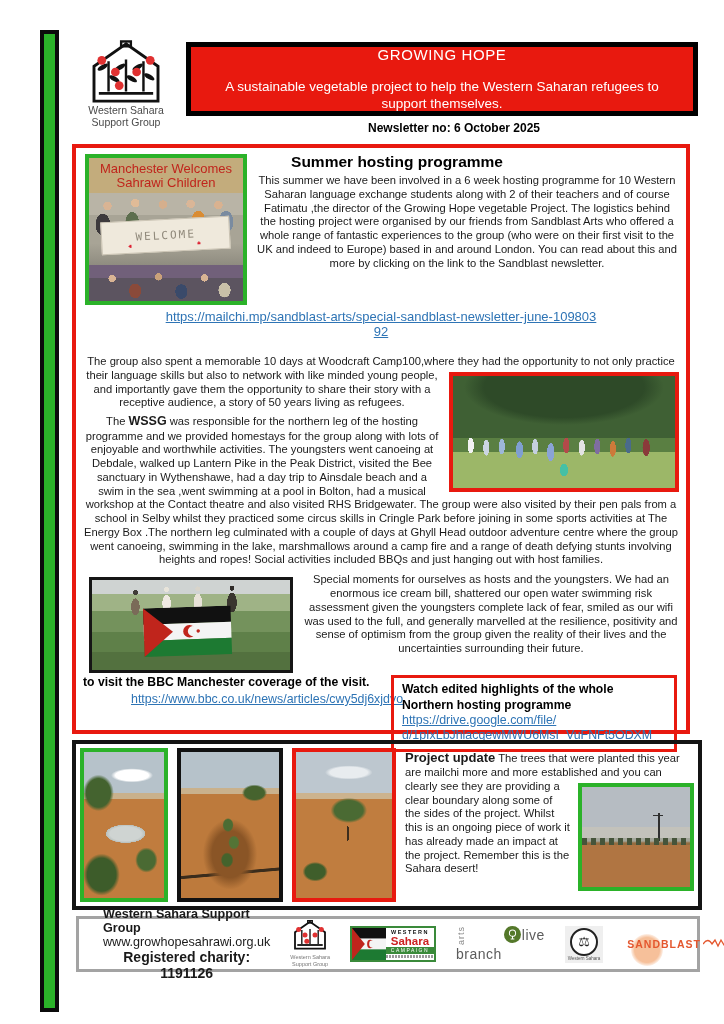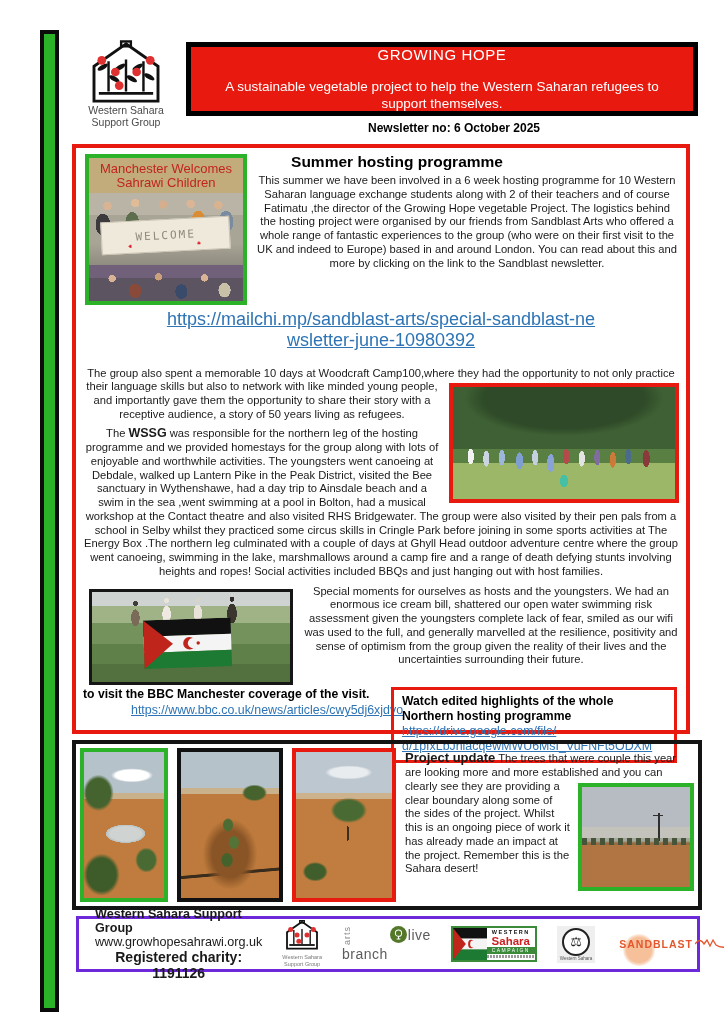--- a/index.html
+++ b/index.html
@@ -58,21 +58,21 @@
       radial-gradient(circle 6px at 45% 33%, #caa17a 60%, transparent 61%),
       radial-gradient(circle 6px at 75% 36%, #d9b494 60%, transparent 61%),
       radial-gradient(ellipse 10px 12px at 30% 72%, #8a4a3a 60%, transparent 61%),
       radial-gradient(ellipse 10px 12px at 60% 74%, #3a4a6a 60%, transparent 61%),
       radial-gradient(ellipse 10px 12px at 88% 70%, #c9c0a8 60%, transparent 61%),
       linear-gradient(#71607a 0 35%, #5c5460 35% 100%); }
 
   .sec-heading { text-align:center; font-size:15.5px; font-weight:bold; margin:0 140px 3px 0; color:#000; }
   .para { text-align:center; }
   a.doclink { color:#2e74b5; text-decoration:underline; cursor:pointer; }
-  .link1 { display:inline-block; font-size:18px; line-height:1.18; width:432px; word-break:break-all; margin-top:1px; }
+  .link1 { display:inline-block; font-size:13px; line-height:1.18; width:432px; word-break:break-all; margin-top:1px; }
 
   .garden-photo { float:right; width:230px; height:120px; border:4px solid #e8190f; margin:3px 0 3px 8px;
     background:
       radial-gradient(ellipse 5px 13px at 8% 62%, #f2f2f2 60%, transparent 61%),
       radial-gradient(ellipse 5px 13px at 15% 64%, #cbd5e2 60%, transparent 61%),
       radial-gradient(ellipse 5px 13px at 22% 63%, #9db7d8 60%, transparent 61%),
       radial-gradient(ellipse 6px 14px at 30% 66%, #7f9fd1 60%, transparent 61%),
       radial-gradient(ellipse 5px 13px at 37% 63%, #c4cfe0 60%, transparent 61%),
       radial-gradient(ellipse 6px 15px at 44% 68%, #8aa3d6 60%, transparent 61%),
       radial-gradient(ellipse 5px 13px at 51% 62%, #b44a4a 60%, transparent 61%),
@@ -147,21 +147,21 @@
   .landscape-photo { float:right; position:relative; width:116px; height:108px; border:4px solid #2bb229;
     margin:3px 0 0 7px; overflow:hidden;
     background:linear-gradient(#b6bcc2 0 40%, #c3c2bb 40% 54%, #b07542 56% 100%); }
   .pole { position:absolute; left:70%; top:26%; width:2px; height:28%; background:#2f2f2f; }
   .pole-arm { position:absolute; left:66%; top:28%; width:10px; height:1.5px; background:#2f2f2f; }
   .scrub { position:absolute; left:0; right:0; top:51%; height:7%;
     background:repeating-linear-gradient(90deg, #46543a 0 5px, rgba(70,84,58,.25) 5px 9px); }
 
   
   .footer-box { position:absolute; left:76px; top:916px; width:624px; height:56px;
-    border:3px solid #6d28d9; display:flex; align-items:center; padding:2px 16px; gap:20px; background:#fff; }
+    border:3px solid #a3a3a3; display:flex; align-items:center; padding:2px 24px; gap:20px; background:#fff; }
   .f-info { width:188px; color:#1a1a1a; }
   .f-org { font-size:12.6px; font-weight:600; }
   .f-site { font-size:12.6px; }
   .f-charity { font-size:14px; font-weight:600; text-align:center; }
   .f-logo { flex-shrink:0; text-align:center; }
   .f-mini-caption { font-size:5.5px; color:#777; line-height:1.2; }
 
   .olive { display:grid; grid-template-columns:auto auto; align-items:center; column-gap:2px; }
   .olive-row1 { display:flex; align-items:center; }
   .olive-o { width:17px; height:17px; border-radius:50%; background:#54782a; display:inline-flex;
@@ -285,21 +285,21 @@
         <a class="doclink hl-link">d/1pIxLbJhlacqewMWU6MsI_VuFNFt5ODXM</a>
       </div>
     </div>
   </div>
 
   <div class="project-box">
     <div class="dphoto dp1"></div>
     <div class="dphoto dp2"></div>
     <div class="dphoto dp3"></div>
     <div class="project-text">
-      <span class="project-title">Project update</span><span> The trees that were couple this year are looking more and more established and you can</span>
+      <span class="project-title">Project update</span><span> The trees that were planted this year are mailchi more and more established and you can</span>
       <span class="landscape-photo">
         <span class="pole"></span>
         <span class="pole-arm"></span>
         <span class="scrub"></span>
       </span>
       <span>clearly see they are providing a clear boundary along some of the sides of the project. Whilst this is an ongoing piece of work it has already made an impact at the project. Remember this is the Sahara desert!</span>
     </div>
   </div>
 
   <div class="footer-box">
@@ -318,51 +318,51 @@
         <circle cx="13" cy="21" r="5.5" fill="#e03131"></circle>
         <circle cx="27" cy="33" r="5.5" fill="#e03131"></circle>
         <circle cx="31" cy="47" r="5.5" fill="#e03131"></circle>
         <circle cx="63" cy="21" r="5.5" fill="#e03131"></circle>
         <circle cx="49" cy="33" r="5.5" fill="#e03131"></circle>
       </svg>
       <div class="f-mini-caption">Western Sahara</div>
       <div class="f-mini-caption">Support Group</div>
     </div>
 
-    <div class="f-logo olive">
-      <div class="olive-row1">
-        <span class="olive-o">
-          <svg width="11" height="11" viewBox="0 0 12 12">
-              <circle cx="6" cy="4.5" r="3.4" fill="none" stroke="#fff" stroke-width="1.1"></circle>
-              <path d="M6 7.5 V11 M4 11 H8" stroke="#fff" stroke-width="1.1" fill="none"></path>
-            </svg>
-        </span>
-        <span class="olive-word">live</span>
-      </div>
-      <span class="olive-arts">arts</span>
-      <span class="olive-b">branch</span>
-    </div>
-
     <div class="f-logo wsc">
       <svg class="wsc-flag" viewBox="0 0 90 60" preserveAspectRatio="none">
         <rect x="0" y="0" width="90" height="20" fill="#111"></rect>
         <rect x="0" y="20" width="90" height="20" fill="#f4f4f4"></rect>
         <rect x="0" y="40" width="90" height="20" fill="#1d7a32"></rect>
         <circle cx="48" cy="30" r="8" fill="#c0251c"></circle>
         <circle cx="52" cy="30" r="6.5" fill="#f4f4f4"></circle>
         <polygon points="0,0 34,30 0,60" fill="#c0251c"></polygon>
       </svg>
       <div class="wsc-text">
         <span class="wsc-w">WESTERN</span>
         <span class="wsc-s">Sahara</span>
         <span class="wsc-c">CAMPAIGN</span>
         <span class="wsc-tag"></span>
       </div>
     </div>
 
+    <div class="f-logo olive">
+      <div class="olive-row1">
+        <span class="olive-o">
+          <svg width="11" height="11" viewBox="0 0 12 12">
+              <circle cx="6" cy="4.5" r="3.4" fill="none" stroke="#fff" stroke-width="1.1"></circle>
+              <path d="M6 7.5 V11 M4 11 H8" stroke="#fff" stroke-width="1.1" fill="none"></path>
+            </svg>
+        </span>
+        <span class="olive-word">live</span>
+      </div>
+      <span class="olive-arts">arts</span>
+      <span class="olive-b">branch</span>
+    </div>
+
     <div class="f-logo emblem">
       <div class="emblem-circle">⚖</div>
       <div class="emblem-caption">Western Sahara</div>
     </div>
 
     <div class="f-logo sandblast">
       <span class="sb-circle"></span>
       <span class="sb-row">
         <span class="sb-text">SANDBLAST</span>
         <svg width="48" height="12" viewBox="0 0 48 12">

